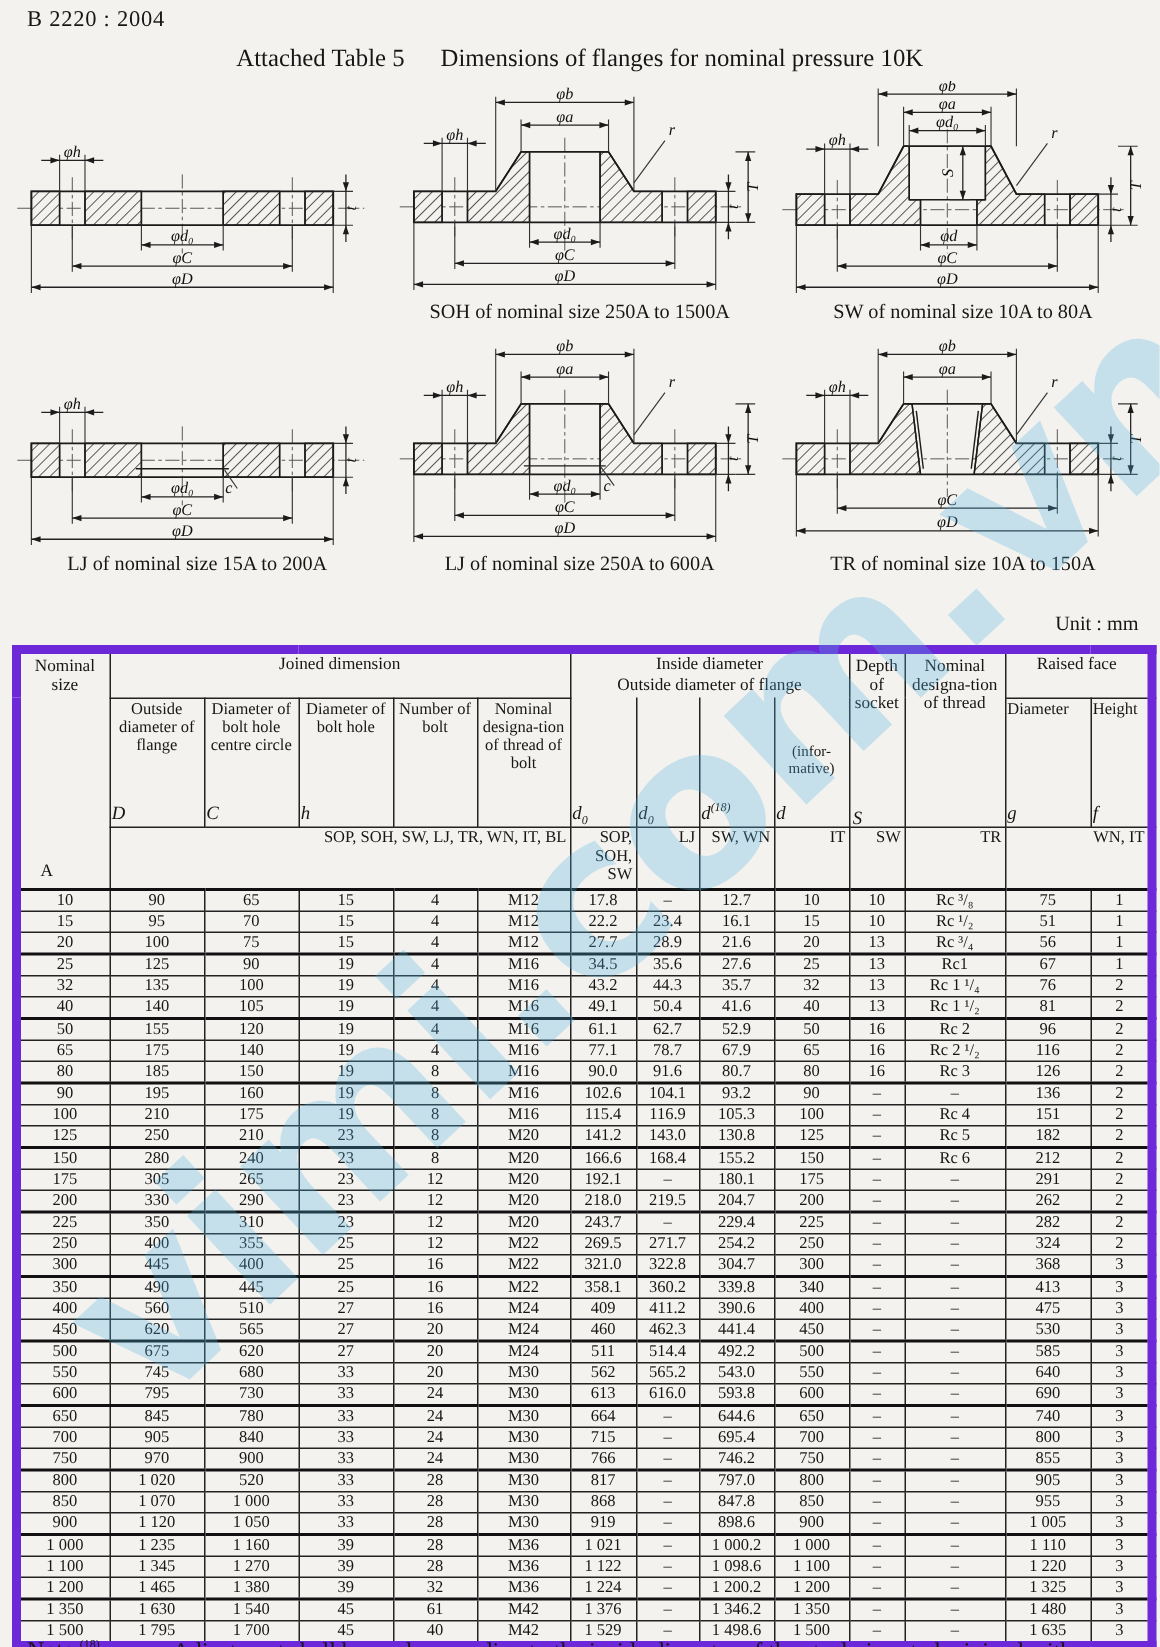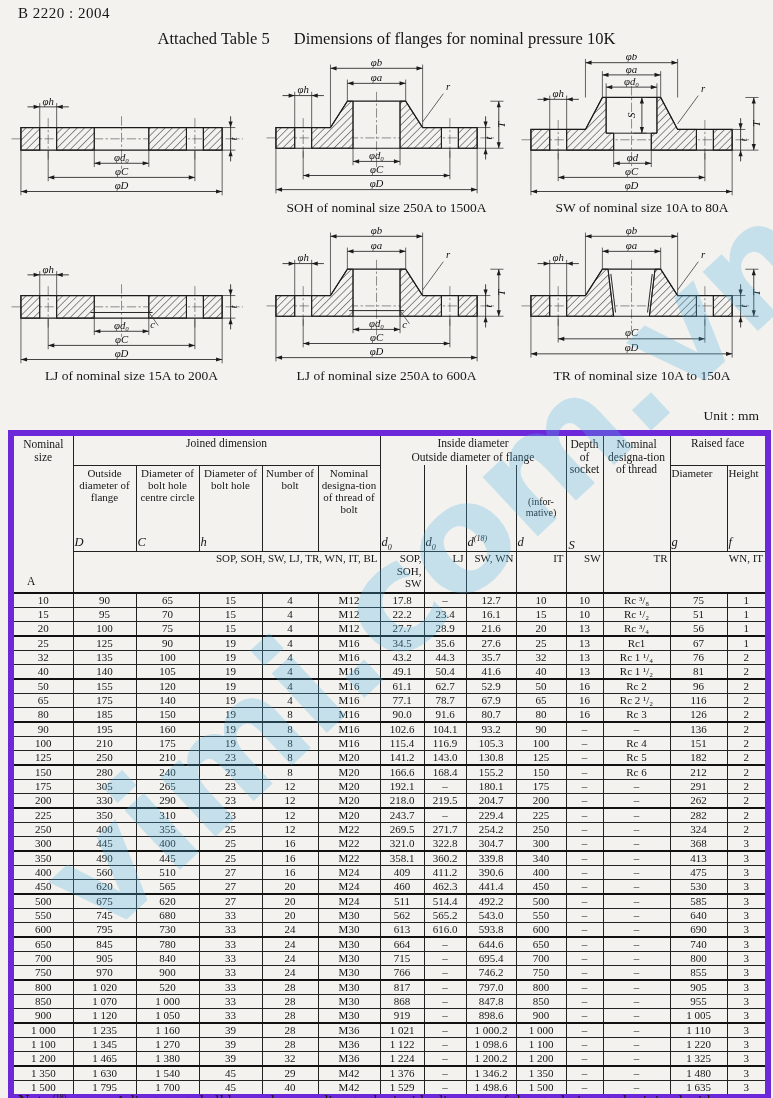--- a/index.html
+++ b/index.html
@@ -1132,21 +1132,21 @@
           <td>–</td>
           <td>–</td>
           <td>1 325</td>
           <td>3</td>
         </tr>
         <tr class="gs">
           <td>1 350</td>
           <td>1 630</td>
           <td>1 540</td>
           <td>45</td>
-          <td>29</td>
+          <td>61</td>
           <td>M42</td>
           <td>1 376</td>
           <td>–</td>
           <td>1 346.2</td>
           <td>1 350</td>
           <td>–</td>
           <td>–</td>
           <td>1 480</td>
           <td>3</td>
         </tr>

